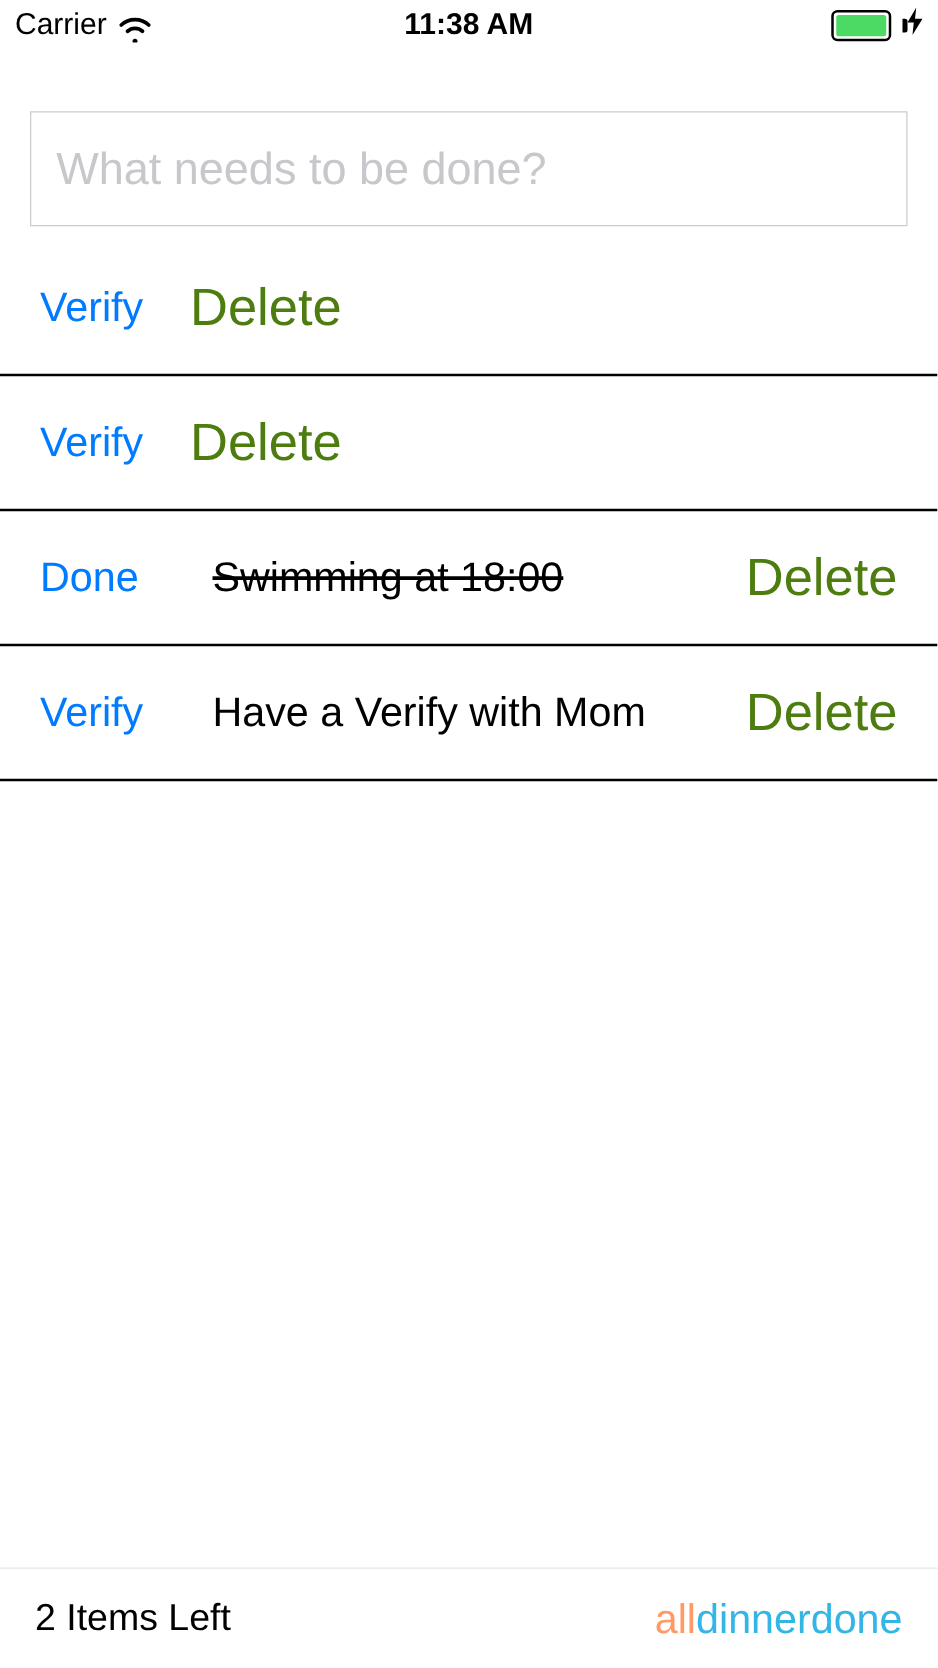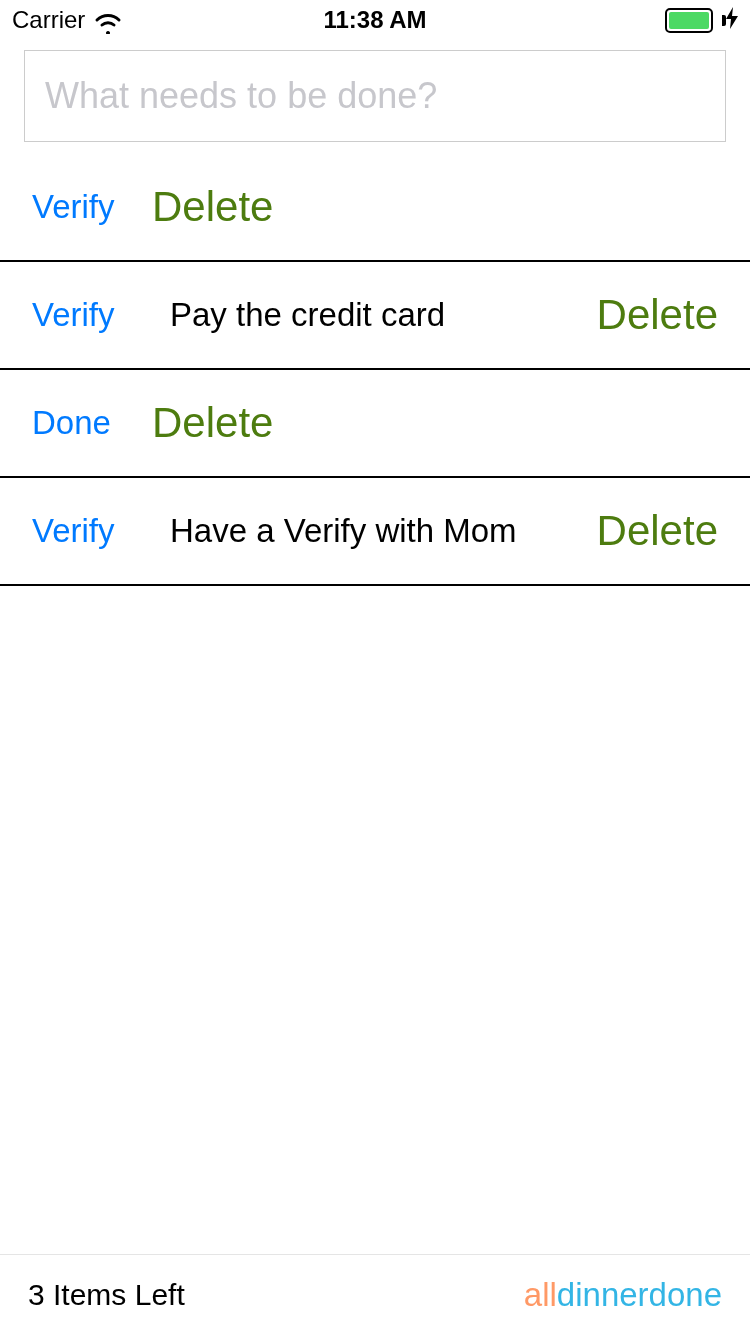--- a/index.html
+++ b/index.html
@@ -85,20 +85,21 @@
     }
     .todo-input {
       width: 100%;
       height: 92px;
       border: 1px solid #cccccc;
       font-size: 36px;
       padding: 0 20px;
       color: #a16207;
       outline: none;
       font-family: inherit;
+      margin-top: 39px;
     }
     .todo-input::placeholder {
       color: #c7c7cc;
     }
     
     .todo-list {
       width: 100%;
     }
     .todo-row {
       height: 108px;
@@ -194,34 +195,34 @@
 </div>
 
 <div class="todo-list" id="todo-list">
 
 <div class="todo-row">
       <span class="status-btn">Verify</span>
       <span class="delete-btn">Delete</span>
     </div>
     <div class="todo-row">
       <span class="status-btn">Verify</span>
-      <span class="todo-text">Pay the credit card</span>
       <span class="delete-btn">Delete</span>
     </div>
     <div class="todo-row">
       <span class="status-btn">Done</span>
+      <span class="todo-text completed">Swimming at 18:00</span>
       <span class="delete-btn">Delete</span>
     </div>
     <div class="todo-row">
       <span class="status-btn">Verify</span>
       <span class="todo-text">Have a Verify with Mom</span>
       <span class="delete-btn">Delete</span>
     </div>
   </div>
 
 <div class="footer">
-  <div class="items-left">3 Items Left</div>
+  <div class="items-left">2 Items Left</div>
   <div class="filters">
     <span class="filter-btn filter-all">all</span>
     <span class="filter-btn filter-other">dinner</span>
     <span class="filter-btn filter-other">done</span>
   </div>
 </div>
 
 </body></html>

